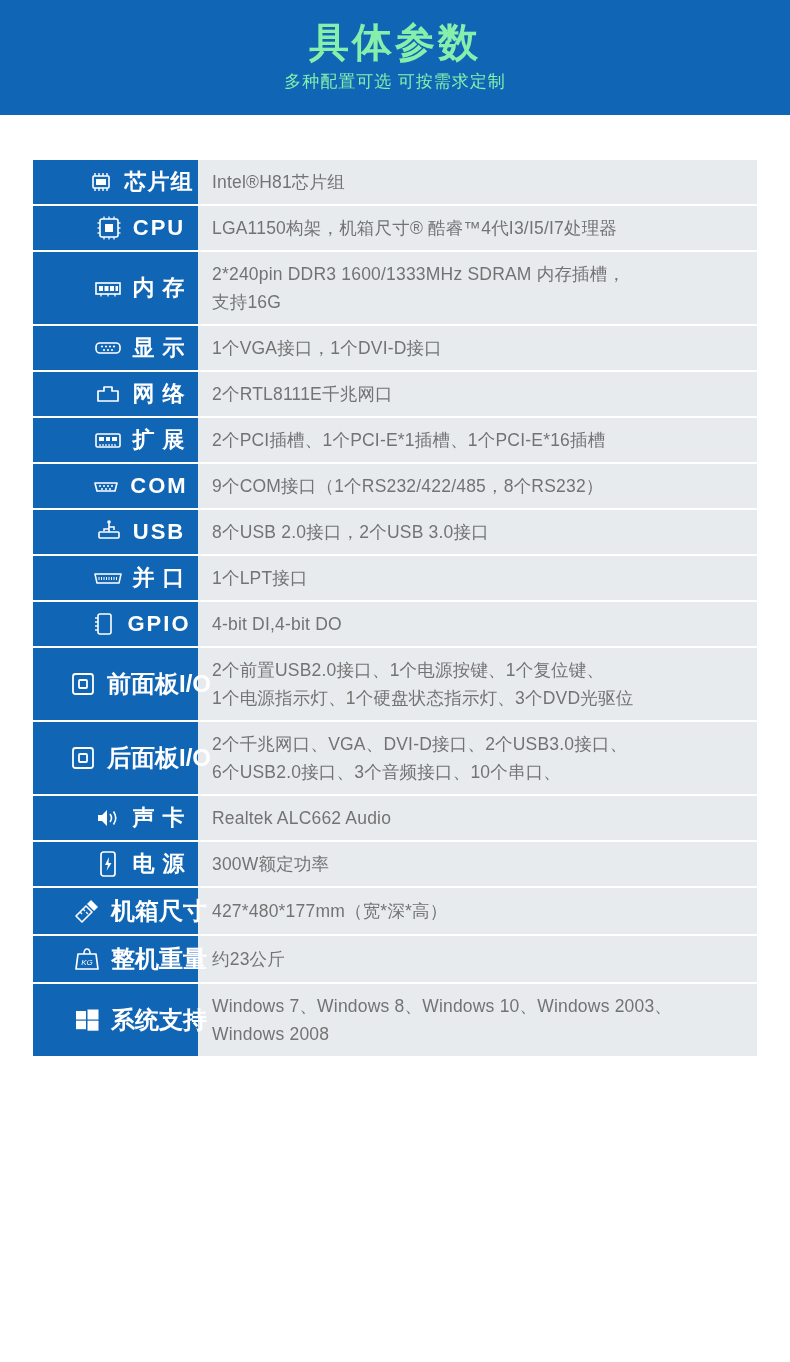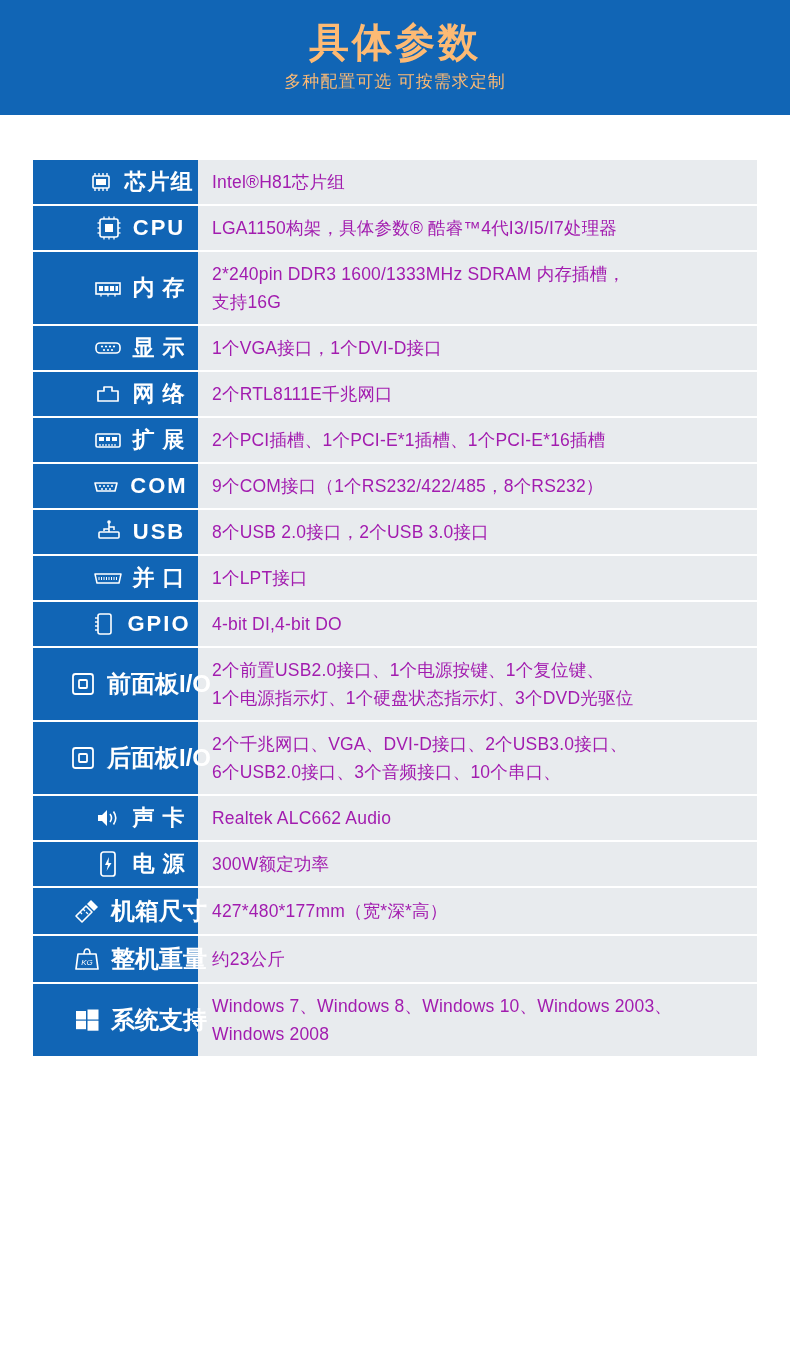--- a/index.html
+++ b/index.html
@@ -13,21 +13,21 @@
     font-family: "Liberation Sans", "DejaVu Sans", sans-serif;
     color: #1a1a1a;
     overflow: hidden;
   }
 
   
   .banner {
     width: 790px;
     height: 115px;
     background: #1165b5;
-    color: #fdba74;
+    color: #86efac;
     text-align: center;
     box-sizing: border-box;
     padding-top: 16px;
   }
   .banner-title {
     font-size: 40px;
     font-weight: bold;
     letter-spacing: 3px;
     line-height: 52px;
   }
@@ -77,21 +77,21 @@
   .lab-text.lat {
     font-family: "Liberation Sans", sans-serif;
     letter-spacing: 2px;
   }
   .lab-text.small {
     font-size: 24px;
     letter-spacing: 0px;
   }
   .val-cell {
     background: #e8ebee;
-    color: #a21caf;
+    color: #737373;
     font-size: 17.5px;
     line-height: 28px;
     padding: 8px 0 8px 14px;
     vertical-align: middle;
     letter-spacing: 0.2px;
   }
   .val-cell .ln {
     display: block;
     white-space: nowrap;
   }
@@ -163,21 +163,21 @@
                     <line x1="24" y1="10" x2="26.5" y2="10"></line>
                     <line x1="24" y1="15" x2="26.5" y2="15"></line>
                     <line x1="24" y1="20" x2="26.5" y2="20"></line>
                   </g>
                 </svg>
               </span>
               <span class="lab-text lat">CPU</span>
             </div>
           </td>
           <td class="val-cell">
-            <span class="ln">LGA1150构架，具体参数® 酷睿™4代I3/I5/I7处理器</span>
+            <span class="ln">LGA1150构架，机箱尺寸® 酷睿™4代I3/I5/I7处理器</span>
           </td>
         </tr>
         <tr>
           <td class="lab-cell">
             <div class="lab-inner">
               <span class="icon">
                 <svg width="30" height="30" viewBox="0 0 30 30">
                   <rect x="3" y="10" width="24" height="11" fill="none" stroke="#ffffff" stroke-width="1.6"></rect>
                   <rect x="6" y="13" width="4" height="5" fill="#ffffff"></rect>
                   <rect x="11.5" y="13" width="4" height="5" fill="#ffffff"></rect>

